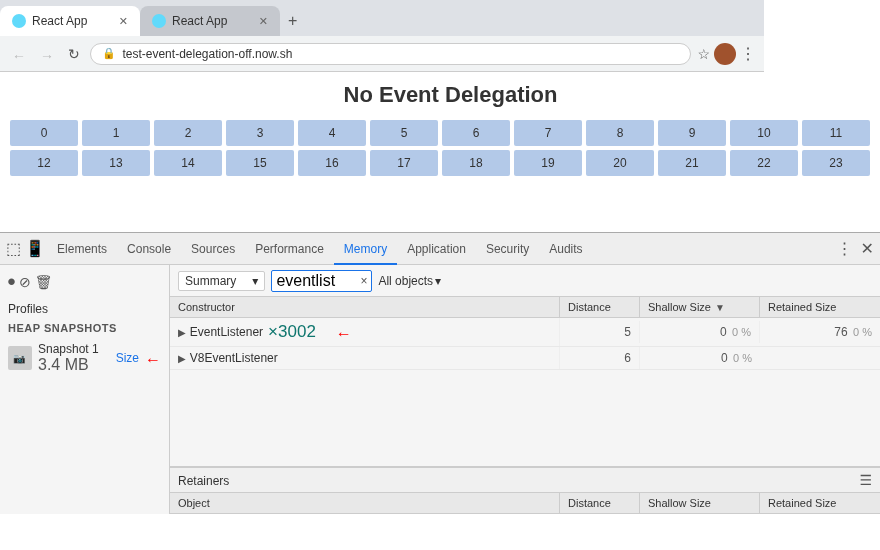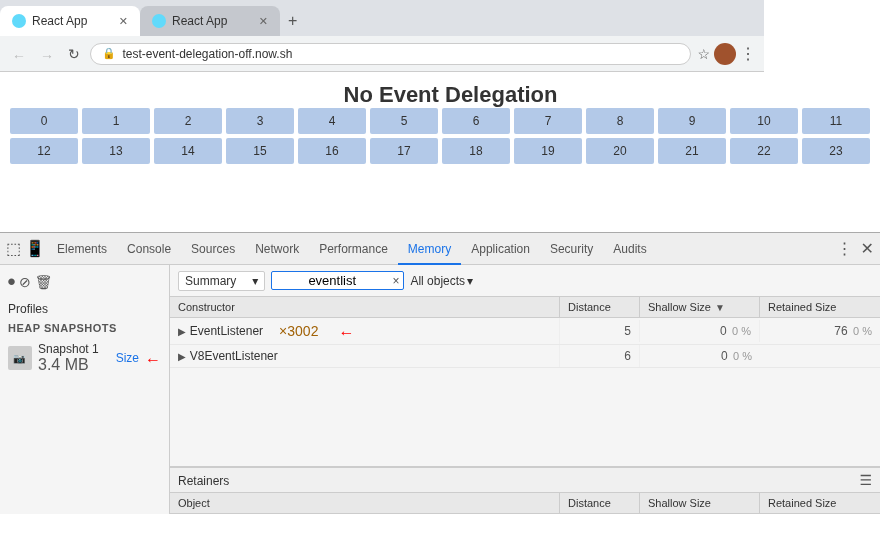--- a/index.html
+++ b/index.html
@@ -20,21 +20,21 @@
     .address-bar { flex: 1; background: #fff; border: 1px solid #ccc; border-radius: 14px; padding: 3px 12px; font-size: 12px; color: #333; display: flex; align-items: center; gap: 6px; }
     .lock-icon { color: #555; font-size: 11px; }
     .address-text { font-size: 12px; color: #333; }
     .browser-actions { display: flex; gap: 4px; align-items: center; }
     .star-btn { background: none; border: none; font-size: 14px; cursor: pointer; color: #555; }
     .profile-circle { width: 22px; height: 22px; background: #a0522d; border-radius: 50%; display: flex; align-items: center; justify-content: center; color: white; font-size: 10px; }
     .menu-btn { background: none; border: none; font-size: 16px; cursor: pointer; color: #555; }
 
     
     .page-content { background: #fff; padding: 16px; text-align: center; }
-    .page-title { font-size: 22px; font-weight: bold; color: #333; margin-bottom: 0; padding-left: 21px; }
+    .page-title { font-size: 22px; font-weight: bold; color: #333; margin-bottom: 12px; padding-left: 21px; }
     .tile-grid { display: flex; flex-direction: column; gap: 4px; }
     .tile-row { display: flex; gap: 4px; justify-content: center; }
     .tile { background: #b3c9e8; color: #333; padding: 6px 0; font-size: 12px; width: 68px; text-align: center; border-radius: 2px; }
 
     
     .devtools { border-top: 1px solid #aaa; background: #f5f5f5; display: flex; flex-direction: column; }
     .devtools-tabs { display: flex; align-items: center; background: #eee; border-bottom: 1px solid #ccc; padding: 0 4px; height: 32px; }
     .devtools-tab { padding: 0 10px; height: 32px; line-height: 32px; font-size: 12px; color: #555; cursor: pointer; border-bottom: 2px solid transparent; }
     .devtools-tab.active { color: #1a73e8; border-bottom: 2px solid #1a73e8; }
     .devtools-spacer { flex: 1; }
@@ -56,21 +56,21 @@
     .snapshot-name { font-size: 12px; color: #333; }
     .snapshot-size { font-size: 16px; color: #555; }
     .snapshot-save { font-size: 12px; color: #1a73e8; cursor: pointer; }
     .red-arrow-sidebar { color: red; font-size: 16px; }
 
     
     .devtools-main { flex: 1; display: flex; flex-direction: column; overflow: hidden; }
     .memory-toolbar { display: flex; align-items: center; padding: 4px 8px; gap: 6px; border-bottom: 1px solid #ccc; background: #f5f5f5; height: 32px; }
     .summary-select { display: flex; align-items: center; gap: 16px; font-size: 12px; color: #333; background: #fff; border: 1px solid #ccc; padding: 2px 6px; border-radius: 2px; cursor: pointer; }
     .filter-input { display: flex; align-items: center; background: #fff; border: 1px solid #1a73e8; border-radius: 2px; padding: 1px 4px; gap: 4px; }
-    .filter-input input { border: none; outline: none; font-size: 13px; width: 80px; margin-left: 32px; }
+    .filter-input input { border: none; outline: none; font-size: 16px; width: 80px; }
     .filter-clear { font-size: 12px; color: #555; cursor: pointer; }
     .all-objects-select { display: flex; align-items: center; gap: 2px; font-size: 12px; color: #333; cursor: pointer; }
     
     
     .heap-table { flex: 1; overflow: hidden; }
     .table-header { display: grid; grid-template-columns: 1fr 80px 120px 120px; background: #e8e8e8; border-bottom: 1px solid #ccc; }
     .th { font-size: 11px; color: #333; padding: 4px 8px; border-right: 1px solid #ccc; font-weight: 500; display: flex; align-items: center; gap: 4px; }
     .th:last-child { border-right: none; }
     .sort-arrow { color: #555; font-size: 10px; }
     .table-body { overflow-y: auto; }
@@ -160,21 +160,20 @@
 </div>
 
 <div class="devtools" style="height: 282px;">
 
   <div class="devtools-tabs">
     <button class="devtools-icon-btn">⬚</button>
     <button class="devtools-icon-btn">📱</button>
     <div class="devtools-tab">Elements</div>
     <div class="devtools-tab">Console</div>
     <div class="devtools-tab">Sources</div>
-    <div class="devtools-tab">Network</div>
     <div class="devtools-tab">Performance</div>
     <div class="devtools-tab active">Memory</div>
     <div class="devtools-tab">Application</div>
     <div class="devtools-tab">Security</div>
     <div class="devtools-tab">Audits</div>
     <div class="devtools-spacer"></div>
     <div class="devtools-actions">
       <button class="devtools-icon-btn">⋮</button>
       <button class="devtools-icon-btn">✕</button>
     </div>
@@ -233,21 +232,21 @@
           <div class="th">
             <span>Retained Size</span>
           </div>
         </div>
         <div class="table-body">
 
           <div class="table-row-item">
             <div class="td constructor-cell">
               <span class="expand-arrow">▶</span>
               <span>EventListener</span>
-              <span style="color:#a16207; font-size:14px; margin-left:12px;">×3002</span>
+              <span style="color:#0f766e; font-size:17px; margin-left:1px;">×3002</span>
               <span class="red-arrow" style="margin-left: 16px;">←</span>
             </div>
             <div class="td number">5</div>
             <div class="td number">0 <span class="pct">0 %</span></div>
             <div class="td number">76 <span class="pct">0 %</span></div>
           </div>
 
           <div class="table-row-item">
             <div class="td constructor-cell">
               <span class="expand-arrow">▶</span>

